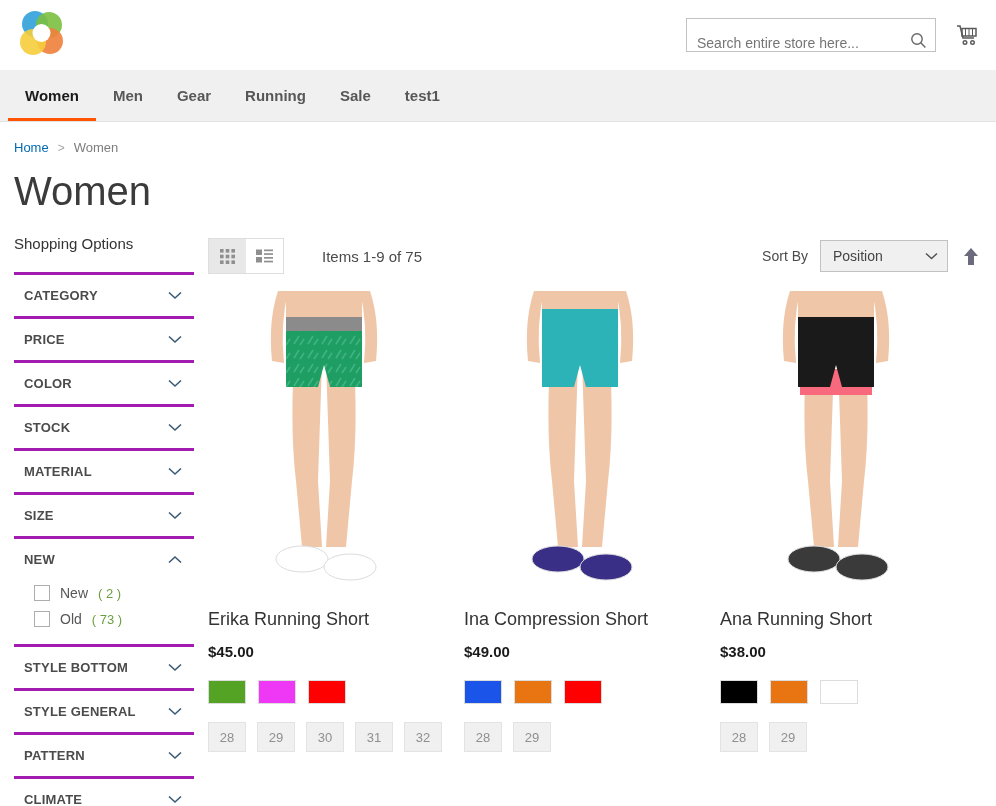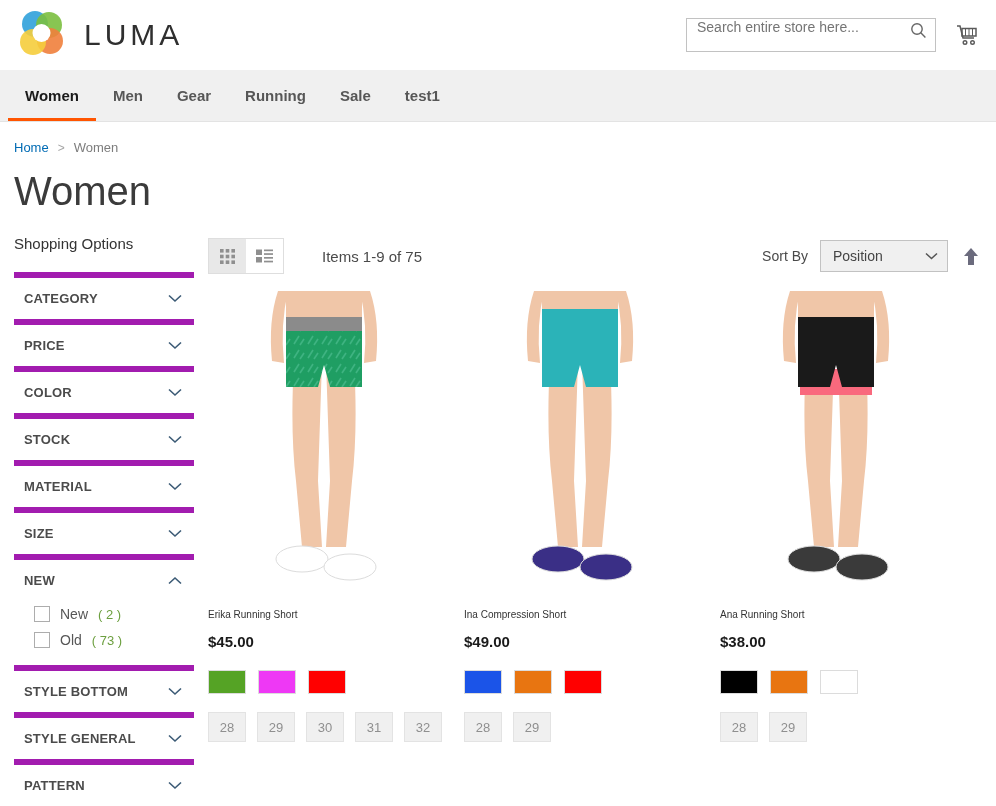--- a/index.html
+++ b/index.html
@@ -32,21 +32,21 @@
     margin-left: auto;
     display: flex;
     align-items: center;
     gap: 16px;
   }
   .search-box {
     width: 250px; height: 34px;
     border: 1px solid #c2c2c2;
     background: #fff;
     display: flex;
-    align-items: flex-start;
+    align-items: flex-end;
     padding: 0 6px 0 10px;
   }
   .search-box input {
     flex: 1;
     border: none;
     outline: none;
     font-size: 14px;
     color: #555;
     font-family: "Liberation Sans", sans-serif;
     background: transparent;
@@ -118,21 +118,21 @@
     padding-left: 14px;
     align-items: flex-start;
   }
   .sidebar { width: 180px; flex: 0 0 180px; padding-top: 22px; }
   .sidebar-title {
     font-size: 15px;
     font-weight: normal;
     color: #333;
     margin-bottom: 20px;
   }
-  .filter-item { border-top: 6px solid #a21caf; }
+  .filter-item { border-top: 3px solid #a21caf; }
   .filter-head {
     display: flex;
     align-items: center;
     justify-content: space-between;
     padding: 13px 12px 13px 10px;
     cursor: pointer;
   }
   .filter-name {
     font-size: 13px;
     font-weight: bold;
@@ -204,21 +204,21 @@
   .card { width: 232px; }
   .card-img {
     width: 232px; height: 300px;
     background: #ffffff;
     position: relative;
     overflow: hidden;
     display: block;
     cursor: pointer;
   }
   .card-name {
-    font-size: 10px;
+    font-size: 18px;
     color: #333;
     margin-top: 18px;
     cursor: pointer;
   }
   .card-price {
     font-size: 15px;
     font-weight: bold;
     color: #1a1a1a;
     margin-top: 13px;
   }
@@ -244,21 +244,20 @@
 
 <div class="header">
   <div class="logo-wrap">
     <svg class="logo-mark" viewBox="0 0 56 52">
       <circle cx="21" cy="15" r="13" fill="#3aa5dc" opacity="0.95"></circle>
       <circle cx="35" cy="16" r="13" fill="#7bbf3f" opacity="0.9"></circle>
       <circle cx="36" cy="32" r="13" fill="#f0803c" opacity="0.9"></circle>
       <circle cx="19" cy="33" r="13" fill="#f5cd3c" opacity="0.9"></circle>
       <circle cx="27.5" cy="24" r="9" fill="#ffffff"></circle>
     </svg>
-    <span class="logo-text">LUMA</span>
   </div>
 
   <div class="header-right">
     <div class="search-box">
       <input type="text" placeholder="Search entire store here..." style="">
       <button class="search-btn">
         <svg width="17" height="17" viewBox="0 0 17 17">
           <circle cx="7" cy="7" r="5.2" fill="none" stroke="#666" stroke-width="1.4"></circle>
           <line x1="10.8" y1="10.8" x2="15.4" y2="15.4" stroke="#666" stroke-width="1.4"></line>
         </svg>

